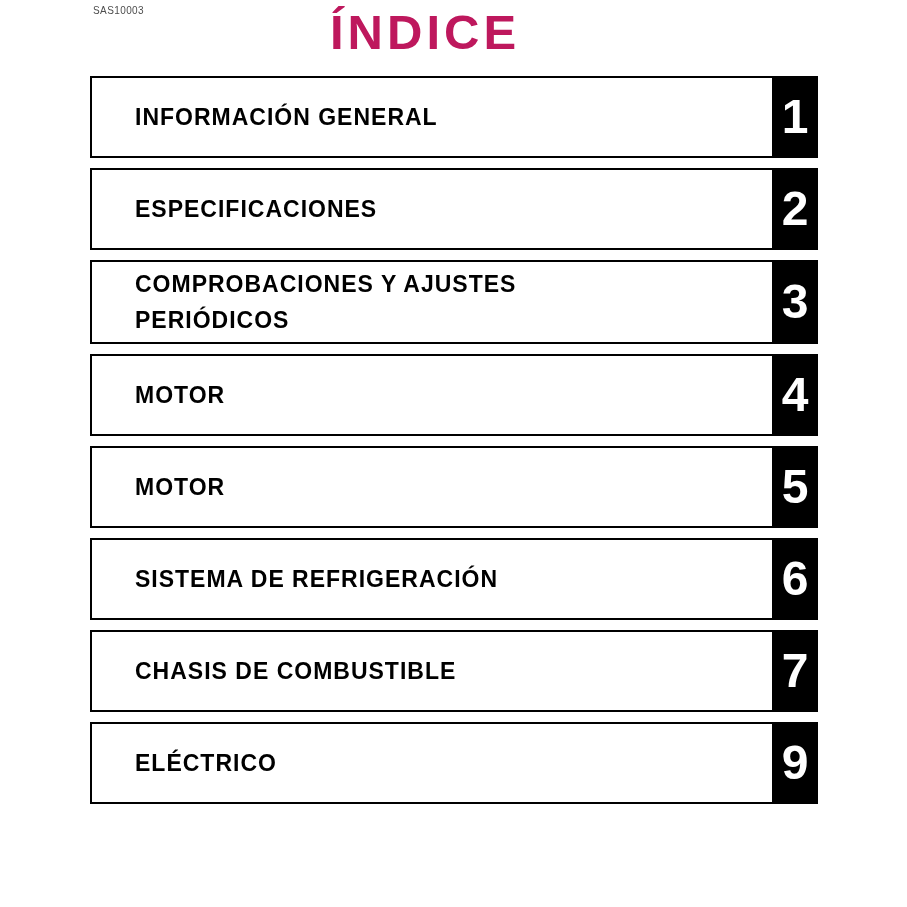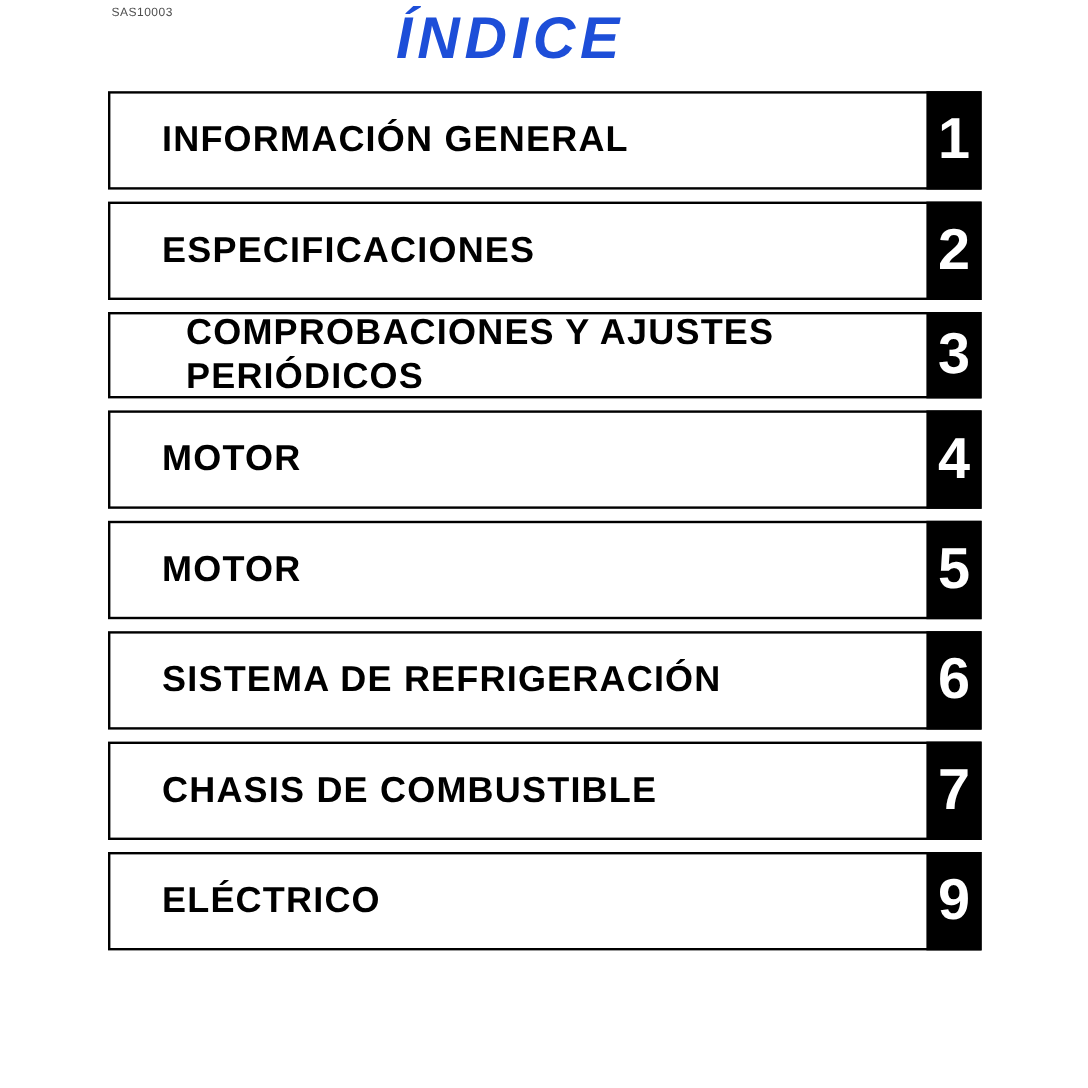--- a/index.html
+++ b/index.html
@@ -26,50 +26,48 @@
   }
   .title {
     position: absolute;
     left: 330px;
     top: 8px;
     margin: 0;
     font-size: 49px;
     line-height: 1;
     font-weight: 700;
     letter-spacing: 4px;
-    color: #1d4ed8;
+    color: #be185d;
     white-space: nowrap;
-    font-style: italic;
   }
   .toc {
     position: absolute;
     left: 90px;
     top: 76px;
     width: 728px;
     display: flex;
     flex-direction: column;
     gap: 10px;
   }
   .row {
     position: relative;
     box-sizing: border-box;
     height: 82px;
     border: 2px solid #000;
     background: #fff;
     display: flex;
     align-items: center;
   }
   .row.tall {
-    height: 72px;
-    padding-left: 20px;
+    height: 84px;
   }
   .label {
     padding-left: 43px;
     padding-right: 70px;
-    font-size: 30px;
+    font-size: 23px;
     font-weight: 700;
     letter-spacing: 1px;
     line-height: 36px;
     white-space: pre-line;
     color: #000;
   }
   .tab {
     position: absolute;
     top: -2px;
     bottom: -2px;

